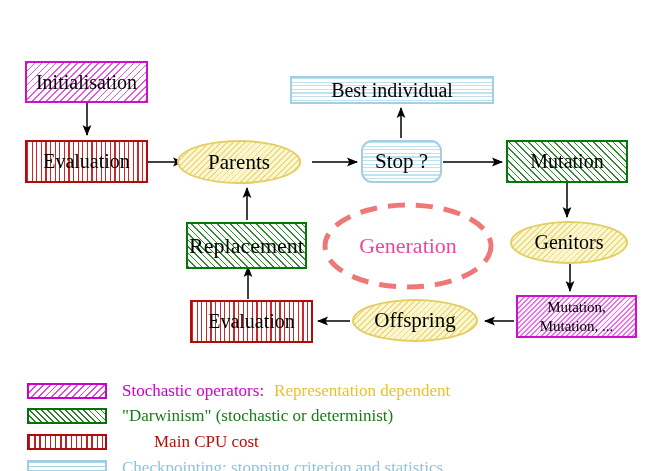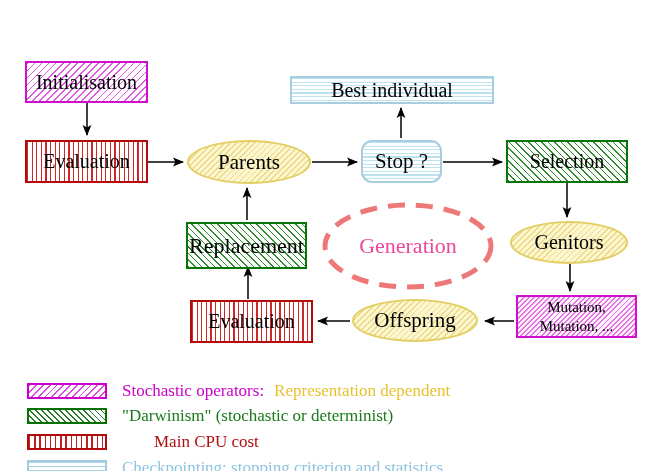--- a/index.html
+++ b/index.html
@@ -86,34 +86,34 @@
   </svg>
 
   <div class="node p-magenta" style="left:25px;top:25px;width:123px;height:42px;">
     <span>Initialisation</span>
   </div>
 
   <div class="node p-red" style="left:25px;top:104px;width:123px;height:43px;">
     <span>Evaluation</span>
   </div>
 
-  <div class="node p-yellow" style="left:187px;top:104px;width:124px;height:44px;font-size:21px;">
+  <div class="node p-yellow" style="left:177px;top:104px;width:124px;height:44px;font-size:21px;">
     <span>Parents</span>
   </div>
 
   <div class="node p-cyan" style="left:290px;top:40px;width:204px;height:28px;">
     <span>Best individual</span>
   </div>
 
   <div class="node p-cyan rounded" style="left:361px;top:104px;width:81px;height:43px;font-size:21px;">
     <span>Stop ?</span>
   </div>
 
   <div class="node p-green" style="left:506px;top:104px;width:122px;height:43px;">
-    <span>Selection</span>
+    <span>Mutation</span>
   </div>
 
   <div class="node p-yellow" style="left:510px;top:185px;width:118px;height:43px;">
     <span>Genitors</span>
   </div>
 
   <div class="node p-magenta-dense two-line" style="left:516px;top:259px;width:121px;height:43px;font-size:15px;">
     <div>
       <span>Mutation,</span>
       <span>Mutation, ...</span>

